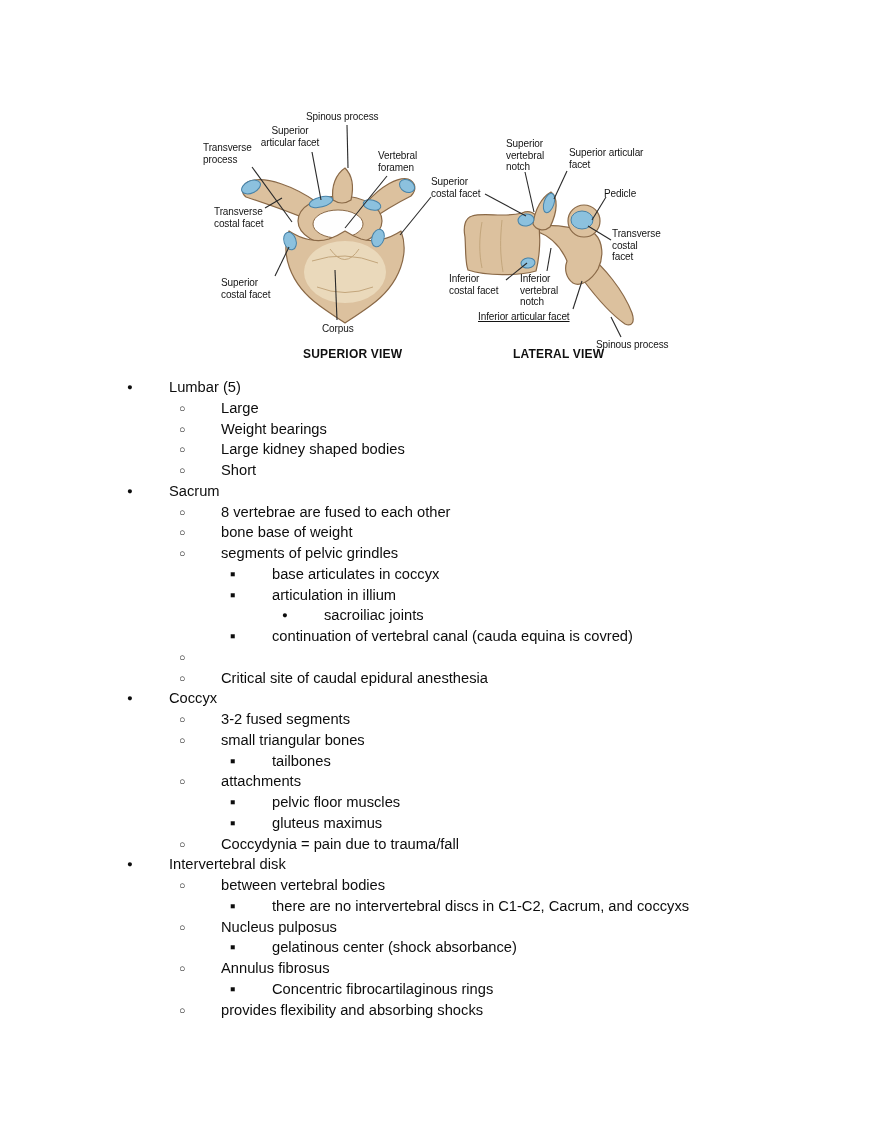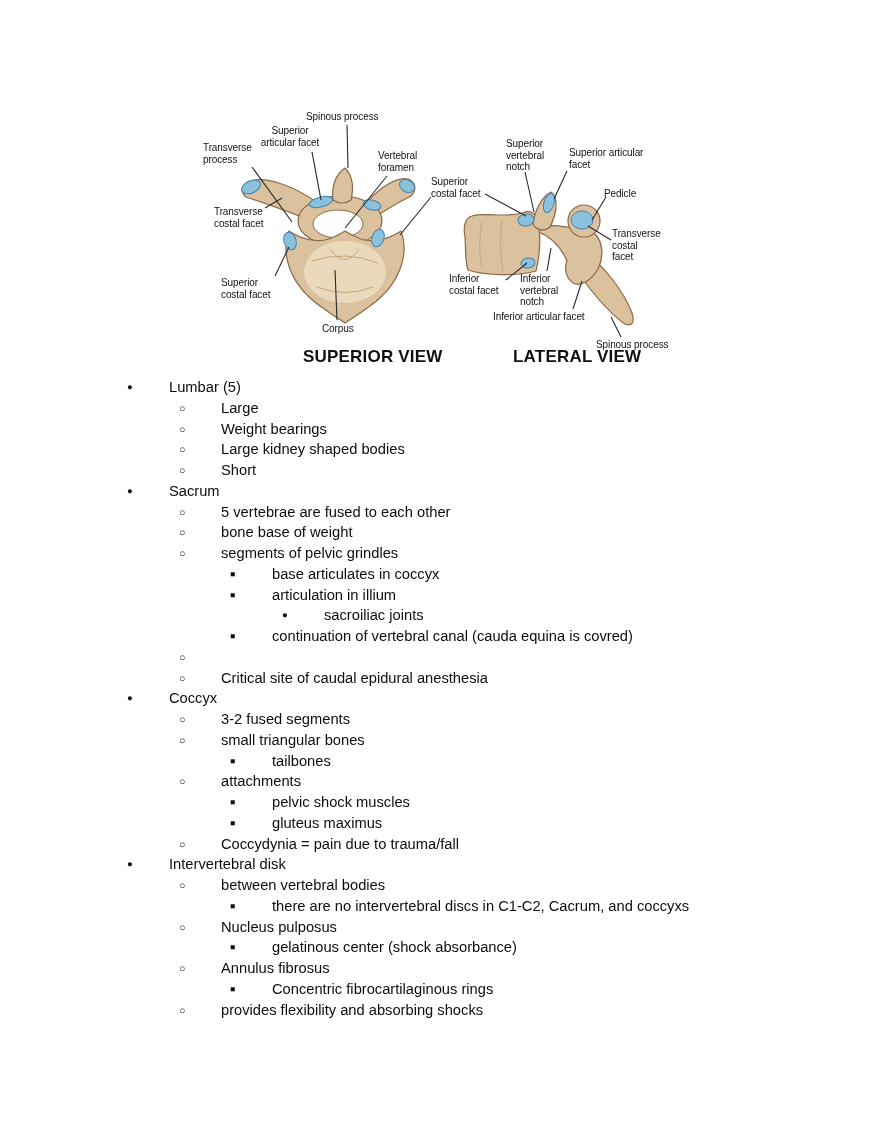--- a/index.html
+++ b/index.html
@@ -21,21 +21,21 @@
   .facet{fill:var(--facet,#8cc1de);stroke:var(--facet-stroke,#4682a8);stroke-width:1;}
   .leader{stroke:#2a2a2a;stroke-width:1.1;}
   #labels-layer{position:absolute;inset:0;pointer-events:none;}
   .figure-label{
     position:absolute;
     font-size:10px;line-height:11.6px;
     color:#141414;white-space:pre-line;letter-spacing:-0.1px;
   }
   .view-caption{
     position:absolute;
-    font-size:17px;font-weight:bold;color:#101010;letter-spacing:0.2px;
+    font-size:12px;font-weight:bold;color:#101010;letter-spacing:0.2px;
   }
   
   #notes{position:absolute;left:0;top:377px;width:880px;}
   .note-line{
     display:flex;align-items:center;
     height:20.75px;
     font-size:14.7px;line-height:20.75px;
   }
   .note-line .bullet{flex:0 0 28px;width:28px;color:#0d0d0d;}
   .b1,.b4{font-size:9.6px;}
@@ -144,21 +144,21 @@
 facet</div>
       <div class="figure-label" style="left: 604px; top: 188px;">Pedicle</div>
       <div class="figure-label" style="left: 612px; top: 228px;">Transverse
 costal
 facet</div>
       <div class="figure-label" style="left: 449px; top: 273px;">Inferior
 costal facet</div>
       <div class="figure-label" style="left: 520px; top: 273px;">Inferior
 vertebral
 notch</div>
-      <div class="figure-label" style="left: 493px; top: 311px;">Inferior articular facet</div>
+      <div class="figure-label" style="left: 478px; top: 311px; text-decoration: underline;">Inferior articular facet</div>
       <div class="figure-label" style="left: 596px; top: 339px;">Spinous process</div>
     </div>
 
   <div id="notes">
       <div class="note-line l1">
         <span class="bullet b1">●</span>
         <span class="note-text">Lumbar (5)</span>
       </div>
       <div class="note-line l2">
         <span class="bullet b2">○</span>
@@ -175,21 +175,21 @@
       <div class="note-line l2">
         <span class="bullet b2">○</span>
         <span class="note-text">Short</span>
       </div>
       <div class="note-line l1">
         <span class="bullet b1">●</span>
         <span class="note-text">Sacrum</span>
       </div>
       <div class="note-line l2">
         <span class="bullet b2">○</span>
-        <span class="note-text">5 vertebrae are fused to each other</span>
+        <span class="note-text">8 vertebrae are fused to each other</span>
       </div>
       <div class="note-line l2">
         <span class="bullet b2">○</span>
         <span class="note-text">bone base of weight</span>
       </div>
       <div class="note-line l2">
         <span class="bullet b2">○</span>
         <span class="note-text">segments of pelvic grindles</span>
       </div>
       <div class="note-line l3">
@@ -230,21 +230,21 @@
       <div class="note-line l3">
         <span class="bullet b3">■</span>
         <span class="note-text">tailbones</span>
       </div>
       <div class="note-line l2">
         <span class="bullet b2">○</span>
         <span class="note-text">attachments</span>
       </div>
       <div class="note-line l3">
         <span class="bullet b3">■</span>
-        <span class="note-text">pelvic shock muscles</span>
+        <span class="note-text">pelvic floor muscles</span>
       </div>
       <div class="note-line l3">
         <span class="bullet b3">■</span>
         <span class="note-text">gluteus maximus</span>
       </div>
       <div class="note-line l2">
         <span class="bullet b2">○</span>
         <span class="note-text">Coccydynia = pain due to trauma/fall</span>
       </div>
       <div class="note-line l1">

